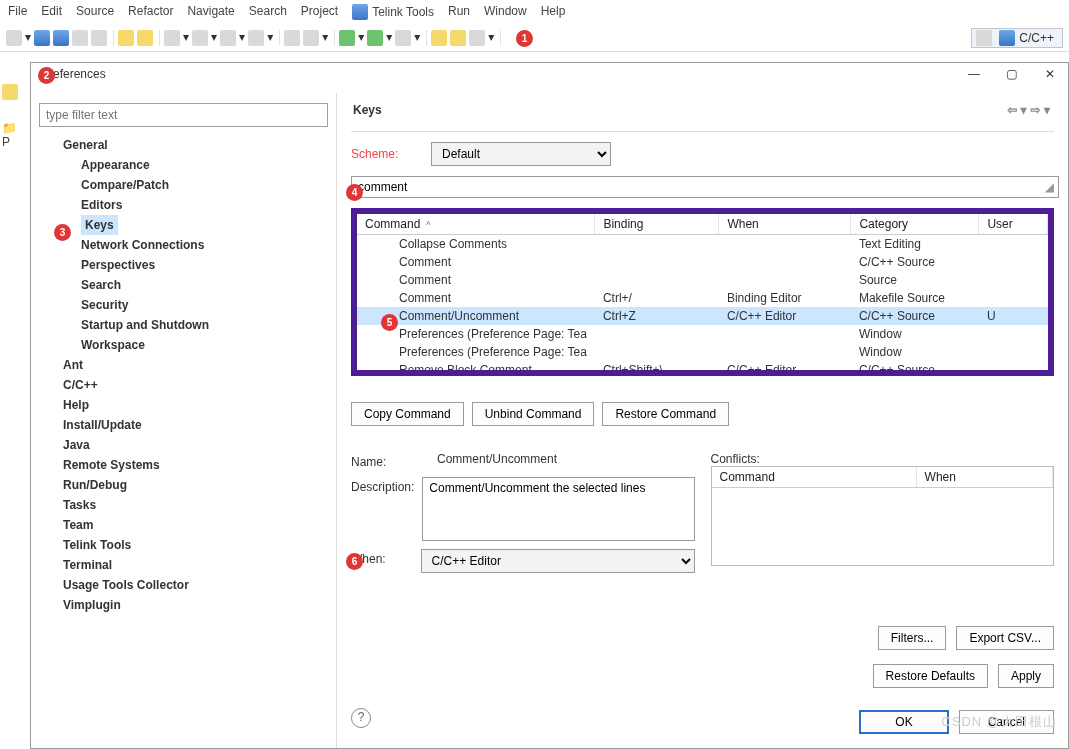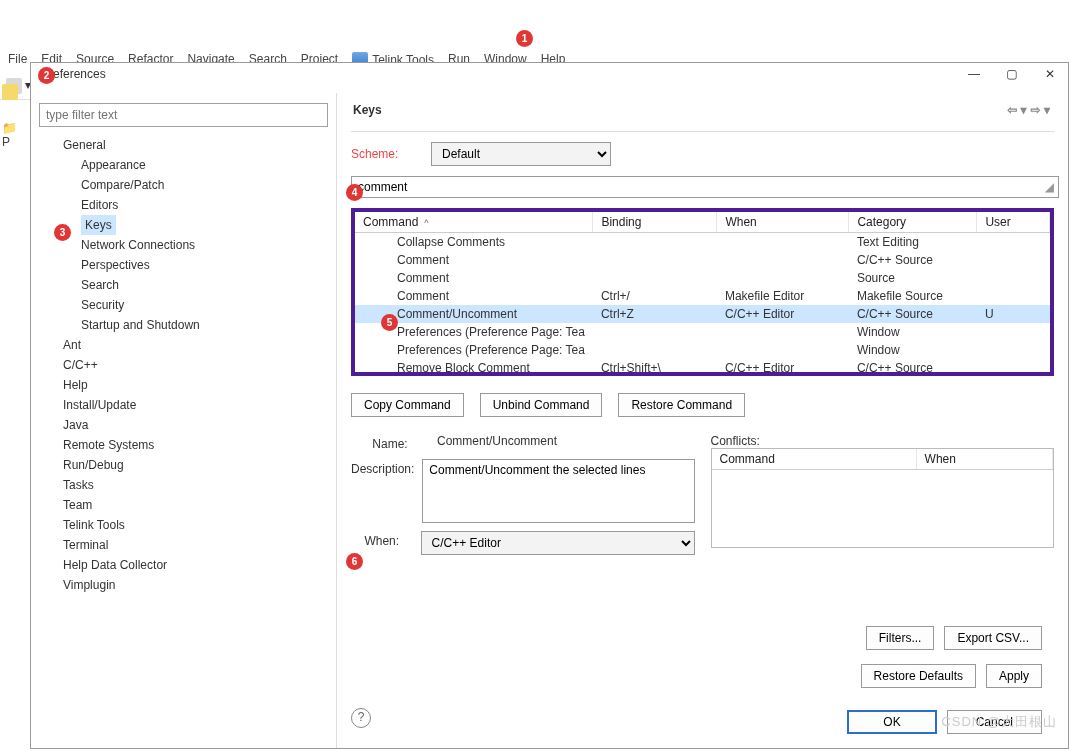--- a/index.html
+++ b/index.html
@@ -1,19 +1,19 @@
 <!DOCTYPE html>
 <html><head>
 <meta charset="utf-8">
 <style>
   * { box-sizing: border-box; font-family: "Segoe UI", Tahoma, sans-serif; font-size: 12px; }
   body { margin: 0; background: #fff; width: 1069px; height: 749px; overflow: hidden; position: relative; color: #333; }
 
   
-  .menubar { display: flex; gap: 14px; padding: 4px 8px; color: #444; margin-top: 48px; }
+  .menubar { display: flex; gap: 14px; padding: 4px 8px; color: #444; }
   .menubar span { cursor: default; }
 
   
   .toolbar { display: flex; align-items: center; gap: 4px; padding: 2px 6px; border-bottom: 1px solid #ddd; height: 28px; }
   .toolbar .grp { display: flex; gap: 3px; padding-right: 6px; border-right: 1px solid #e3e3e3; }
   .tb-icon { width: 16px; height: 16px; background: #d9d9d9; border-radius: 2px; display:inline-block; }
   .tb-icon.blue { background: linear-gradient(#6fa8e6,#3875c6); }
   .tb-icon.yel { background: #f5d96a; }
   .tb-icon.grn { background: #6ec36e; }
   .persp { margin-left: auto; display:flex; align-items:center; border:1px solid #bfc6cc; padding:1px 8px 1px 4px; background:#eef3f9; }
@@ -22,61 +22,61 @@
   
   .prefs { position: absolute; left: 30px; top: 62px; right: 0; bottom: 0; background: #fff; border: 1px solid #999; }
   .prefs-title { display:flex; align-items:center; padding:4px 10px 8px 10px; font-size:13px; background:#fff; }
   .prefs-title .win-ctrls { margin-left:auto; display:flex; gap:22px; }
   .win-ctrls span { width:16px; text-align:center; }
 
   .prefs-body { display:flex; position:absolute; top:30px; bottom:0; left:0; right:0; }
 
   .left-pane { width: 306px; border-right: 1px solid #ddd; padding: 10px 8px; overflow-y:auto; }
   .filter-box { width: 100%; padding: 4px 6px; border:1px solid #a0a0a0; color:#888; margin-bottom:8px; }
-  .tree { padding-left: 24px; line-height: 20px; }
+  .tree { padding-left: 24px; line-height: 20px; font-weight: bold; }
   .tree .node { padding: 0 0 0 0; cursor:default; }
   .tree .children { padding-left: 18px; }
   .tree .selected { background: #cde6ff; display:inline-block; padding:0 4px; }
 
   .right-pane { flex:1; position:relative; padding: 0 14px 0 14px; overflow:hidden; }
   .page-title { font-size: 15px; font-weight: 600; padding:10px 4px 14px 2px; border-bottom:1px solid #ddd; display:flex; align-items:center; }
   .nav-arrows { margin-left:auto; display:flex; gap:4px; color:#888; }
 
   .row { display:flex; align-items:center; gap:8px; margin:10px 0; }
   .row label.lbl { width:72px; color:#ef4444; }
   select, input[type=text], textarea { border:1px solid #999; padding:3px 6px; background:#fff; font-family:inherit; }
   .scheme-sel { width:180px; background:#f3f3f3; }
   .search-input { flex:1; }
 
-  .table-wrap { border:4px solid #4c1d95; height:168px; overflow:hidden; position:relative; }
+  .table-wrap { border:6px solid #4c1d95; height:168px; overflow:hidden; position:relative; }
   table { width:100%; border-collapse:collapse; }
   thead th { text-align:left; font-weight:400; color:#222; padding:3px 8px; background:#fff; border-bottom:1px solid #ccc; border-right:1px solid #e6e6e6; }
   tbody td { padding:2px 8px; white-space:nowrap; }
   tbody tr.sel { background:#cce6ff; }
   tbody td.cmd { padding-left:42px; position:relative; }
 
-  .btn-row { display:flex; gap:16px; margin:17px 0; }
+  .btn-row { display:flex; gap:8px; margin:26px 0; }
   button { background:#fdfdfd; border:1px solid #999; padding:4px 12px; cursor:pointer; }
   .primary { border:2px solid #2a6fc9; padding:3px 34px; }
 
   .detail-cols { display:flex; gap:16px; }
   .detail-left { flex:1; display:flex; flex-direction:column; gap:8px; }
   .detail-right { flex:1; }
   .dl-row { display:flex; gap:8px; align-items:flex-start; }
-  .dl-row label { width:78px; padding-top:3px;text-align:center; }
+  .dl-row label { width:78px; padding-top:3px; }
   .desc-box { width:100%; height:64px; resize:none; }
   .bind-wrap { display:flex; width:100%; }
   .bind-wrap input { flex:1; }
   .bind-wrap .chev { width:18px; border:1px solid #999; border-left:none; text-align:center; line-height:20px; background:#f3f3f3; cursor:pointer; }
   .when-sel { width:100%; background:#f3f3f3; }
 
   .conflicts-box { border:1px solid #bbb; height:100px; }
   .conflicts-box table thead th { border-bottom:1px solid #ccc; }
 
-  .bottom-right-btns { position:absolute; right:26px; display:flex; gap:10px; }
+  .bottom-right-btns { position:absolute; right:14px; display:flex; gap:10px; }
   .row-filters { bottom:98px; }
   .row-defaults { bottom:60px; }
   .row-okcancel { bottom:14px; }
 
   .help-icon { position:absolute; left:14px; bottom:20px; width:20px; height:20px; border:1.5px solid #888; border-radius:50%; text-align:center; line-height:17px; color:#666; }
 
   .annot { position:absolute; width:17px; height:17px; background:#e03636; color:#fff; border-radius:50%; font-size:10px; line-height:17px; text-align:center; font-weight:600; z-index:50; }
   .watermark { position:absolute; right:12px; bottom:18px; color:#ccc; font-size:13px; letter-spacing:1px; pointer-events:none; }
   .left-frag { position:absolute; left:2px; top:84px; width:22px; color:#444; }
   .left-frag div { margin-bottom:4px; }
@@ -171,34 +171,35 @@
         <div class="children" id="tree-children">
             <div class="node">Appearance</div>
             <div class="node">Compare/Patch</div>
             <div class="node">Editors</div>
             <div class="node"><span class="selected">Keys</span></div>
             <div class="node">Network Connections</div>
             <div class="node">Perspectives</div>
             <div class="node">Search</div>
             <div class="node">Security</div>
             <div class="node">Startup and Shutdown</div>
+            <div class="node">Workspace</div>
           </div>
         <div id="tree-siblings">
             <div class="node">Ant</div>
             <div class="node">C/C++</div>
             <div class="node">Help</div>
             <div class="node">Install/Update</div>
             <div class="node">Java</div>
             <div class="node">Remote Systems</div>
             <div class="node">Run/Debug</div>
             <div class="node">Tasks</div>
             <div class="node">Team</div>
             <div class="node">Telink Tools</div>
             <div class="node">Terminal</div>
-            <div class="node">Help Data Collector</div>
+            <div class="node">Usage Tools Collector</div>
             <div class="node">Vimplugin</div>
           </div>
       </div>
     </div>
 
     <div class="right-pane">
       <div class="page-title">
         <span>Keys</span>
         <div class="nav-arrows">
           <span>⇦ ▾</span>
@@ -245,21 +246,21 @@
               <tr>
                 <td class="cmd">Comment</td>
                 <td></td>
                 <td></td>
                 <td>Source</td>
                 <td></td>
               </tr>
               <tr>
                 <td class="cmd">Comment</td>
                 <td>Ctrl+/</td>
-                <td>Makefile Editor</td>
+                <td>Binding Editor</td>
                 <td>Makefile Source</td>
                 <td></td>
               </tr>
               <tr class="sel">
                 <td class="cmd">Comment/Uncomment</td>
                 <td>Ctrl+Z</td>
                 <td>C/C++ Editor</td>
                 <td>C/C++ Source</td>
                 <td>U</td>
               </tr>

